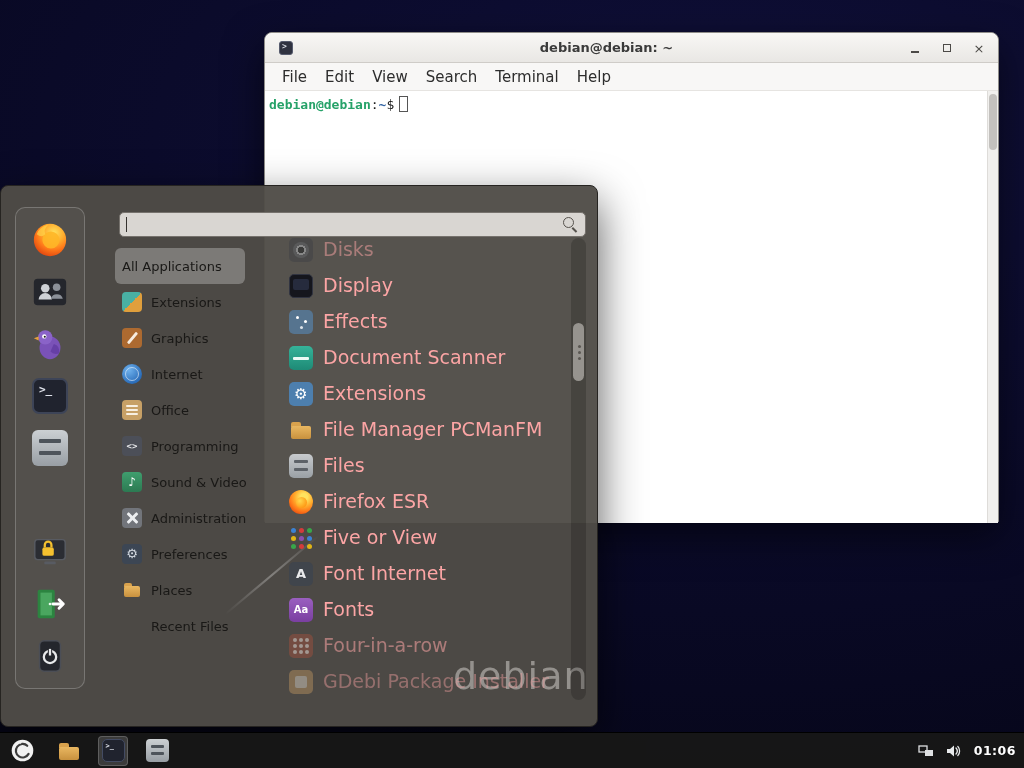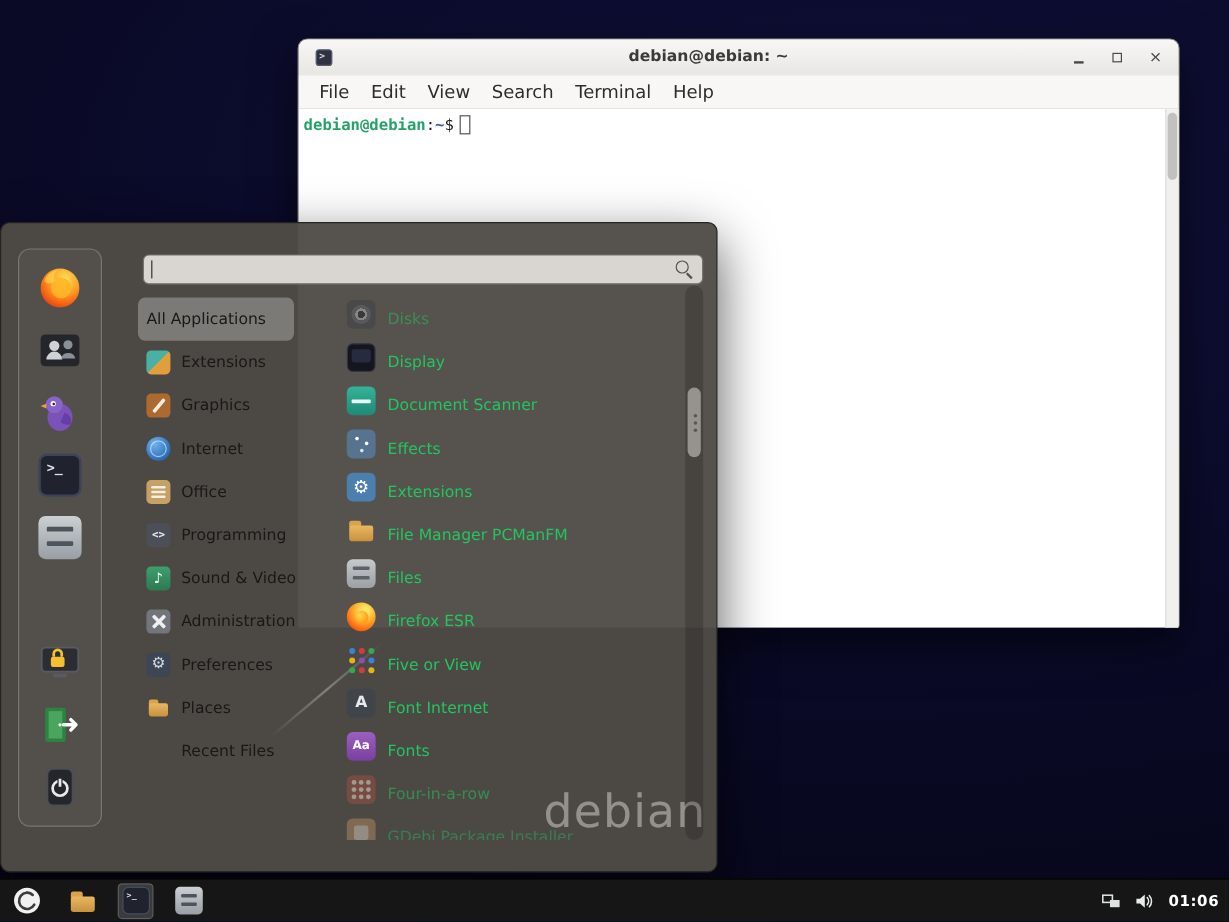--- a/index.html
+++ b/index.html
@@ -3,21 +3,21 @@
 <meta charset="utf-8">
 <style>
   *{margin:0;padding:0;box-sizing:border-box}
   html,body{width:1024px;height:768px;overflow:hidden}
   body{font-family:"DejaVu Sans",sans-serif;position:relative;background:#0a0a26}
 
   
   #desktop{position:absolute;inset:0;background:radial-gradient(120% 90% at 70% 20%, #10103a 0%, #0a0a28 55%, #060618 100%)}
 
   
-  .terminal-window{position:absolute;left:248px;top:32px;width:735px;height:490px;background:#fff;border:1px solid #8f8d89;border-radius:8px 8px 0 0;box-shadow:0 14px 38px rgba(0,0,0,.55);z-index:2}
+  .terminal-window{position:absolute;left:264px;top:32px;width:735px;height:490px;background:#fff;border:1px solid #8f8d89;border-radius:8px 8px 0 0;box-shadow:0 14px 38px rgba(0,0,0,.55);z-index:2}
   .titlebar{height:30px;background:linear-gradient(#f8f7f5,#e9e7e4);border-bottom:1px solid #cfccc8;border-radius:8px 8px 0 0;position:relative;display:flex;align-items:center}
   .win-icon{position:absolute;left:14px;top:8px;width:14px;height:14px;border-radius:3px;background:#2f3240;border:1px solid #565b6e}
   .win-icon::after{content:">";position:absolute;left:2px;top:0;color:#d7dae2;font:bold 8px "DejaVu Sans Mono",monospace}
   .titlebar .title{position:absolute;left:60px;right:110px;text-align:center;font-size:13px;font-weight:bold;color:#3a3a3a;white-space:nowrap;overflow:hidden}
   .controls{position:absolute;right:10px;top:0;height:30px;display:flex;align-items:center;gap:14px}
   .ctrl{width:18px;height:18px;display:flex;align-items:center;justify-content:center;color:#4c4a47;font-size:13px}
   .ctrl.min i{display:block;width:8px;height:2px;background:#4c4a47;margin-top:7px}
   .ctrl.max i{display:block;width:8px;height:8px;border:1.5px solid #4c4a47}
   .menubar{height:28px;background:#f8f7f6;border-bottom:1px solid #e6e4e1;display:flex;align-items:center;padding-left:8px}
   .menubar span{padding:4px 9px;font-size:15px;color:#2d2d2d}
@@ -75,21 +75,21 @@
   .ci-admin::before,.ci-admin::after{content:"";position:absolute;left:9px;top:3px;width:3px;height:14px;background:#edeff1;border-radius:1px}
   .ci-admin::before{transform:rotate(45deg)}
   .ci-admin::after{transform:rotate(-45deg)}
   .ci-preferences{background:#3c4654}
   .ci-preferences::after{content:"\2699";position:absolute;width:100%;text-align:center;color:#d2d8e0;font-size:13px;line-height:20px}
   .ci-places{background:transparent}
   .ci-places::before{content:"";position:absolute;left:2px;top:3px;width:8px;height:4px;border-radius:2px 2px 0 0;background:#d9a24d}
   .ci-places::after{content:"";position:absolute;left:2px;right:2px;top:6px;bottom:3px;border-radius:2px;background:linear-gradient(#e9b761,#c8913e)}
 
   .apps{position:absolute;left:282px;top:52px;width:288px;height:462px;overflow:hidden}
-  .app-row{display:flex;align-items:flex-end;height:36px;padding:0 6px;color:#22c55e;font-size:13px;white-space:nowrap}
+  .app-row{display:flex;align-items:flex-start;height:36px;padding:0 6px;color:#fca5a5;font-size:19px;white-space:nowrap}
   .dim1{opacity:.5}.dim2{opacity:.55}.dim3{opacity:.42}
   .aicon{width:24px;height:24px;margin-right:10px;position:relative;flex:0 0 auto;border-radius:5px}
   .ai-disks{background:#3f4146}
   .ai-disks::after{content:"";position:absolute;inset:4px;border-radius:50%;background:radial-gradient(circle,#202225 0 3px,#b8bbc0 3px 5px,#5c6066 5px 8px)}
   .ai-display{background:#15161d;border:1px solid #313441}
   .ai-display::after{content:"";position:absolute;left:3px;right:3px;top:4px;bottom:7px;background:#262b3d;border-radius:2px}
   .ai-scanner{background:linear-gradient(#35b399,#1e8a76)}
   .ai-scanner::after{content:"";position:absolute;left:4px;right:4px;top:11px;height:3px;background:#eafaf5;border-radius:1px}
   .ai-effects{background:#56748f}
   .ai-effects::after{content:"";position:absolute;left:7px;top:6px;width:3px;height:3px;border-radius:50%;background:#fff;box-shadow:8px 4px 0 #fff,4px 10px 0 rgba(255,255,255,.8)}
@@ -296,26 +296,26 @@
     <div class="apps">
       <div class="app-row dim1">
           <span class="aicon ai-disks"></span>
           <span>Disks</span>
         </div>
       <div class="app-row">
           <span class="aicon ai-display"></span>
           <span>Display</span>
         </div>
       <div class="app-row">
+          <span class="aicon ai-effects"></span>
+          <span>Effects</span>
+        </div>
+      <div class="app-row">
           <span class="aicon ai-scanner"></span>
           <span>Document Scanner</span>
-        </div>
-      <div class="app-row">
-          <span class="aicon ai-effects"></span>
-          <span>Effects</span>
         </div>
       <div class="app-row">
           <span class="aicon ai-extensions"></span>
           <span>Extensions</span>
         </div>
       <div class="app-row">
           <span class="aicon ai-folder"></span>
           <span>File Manager PCManFM</span>
         </div>
       <div class="app-row">

